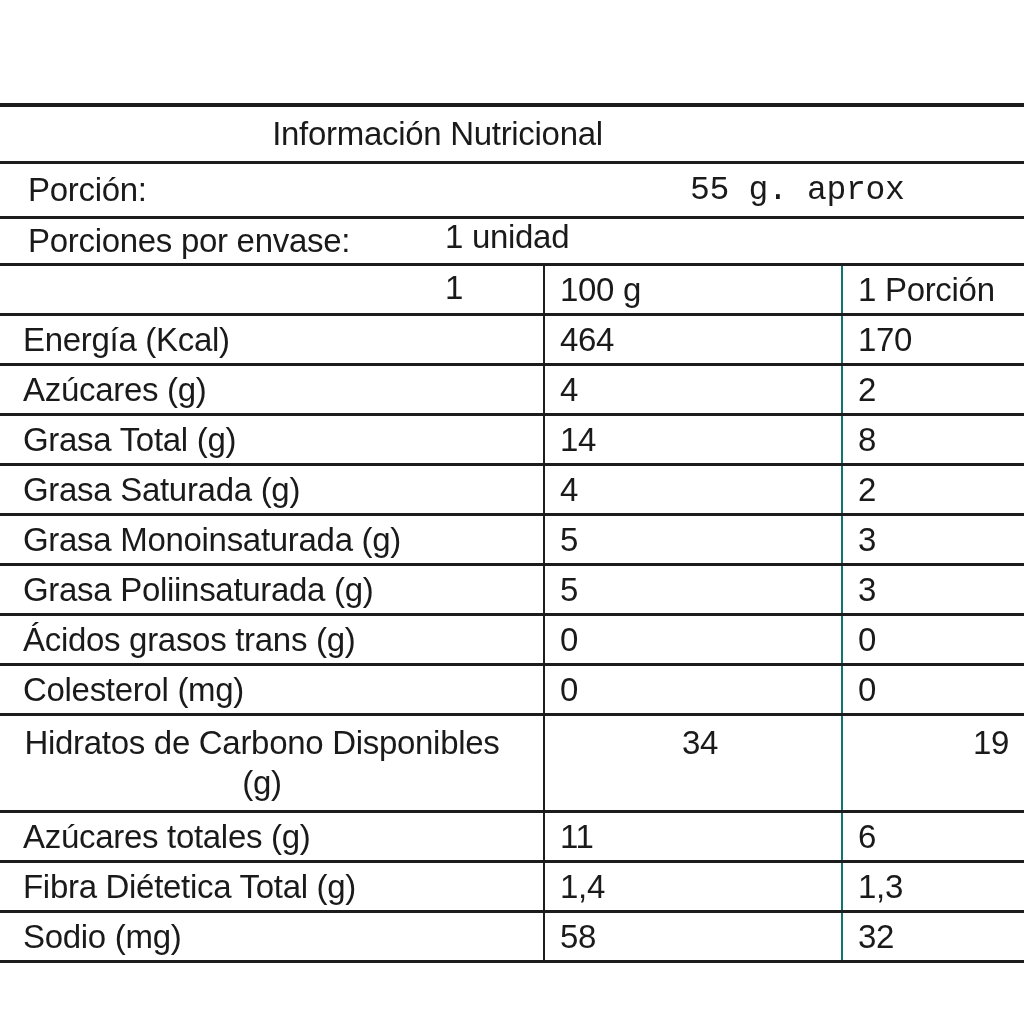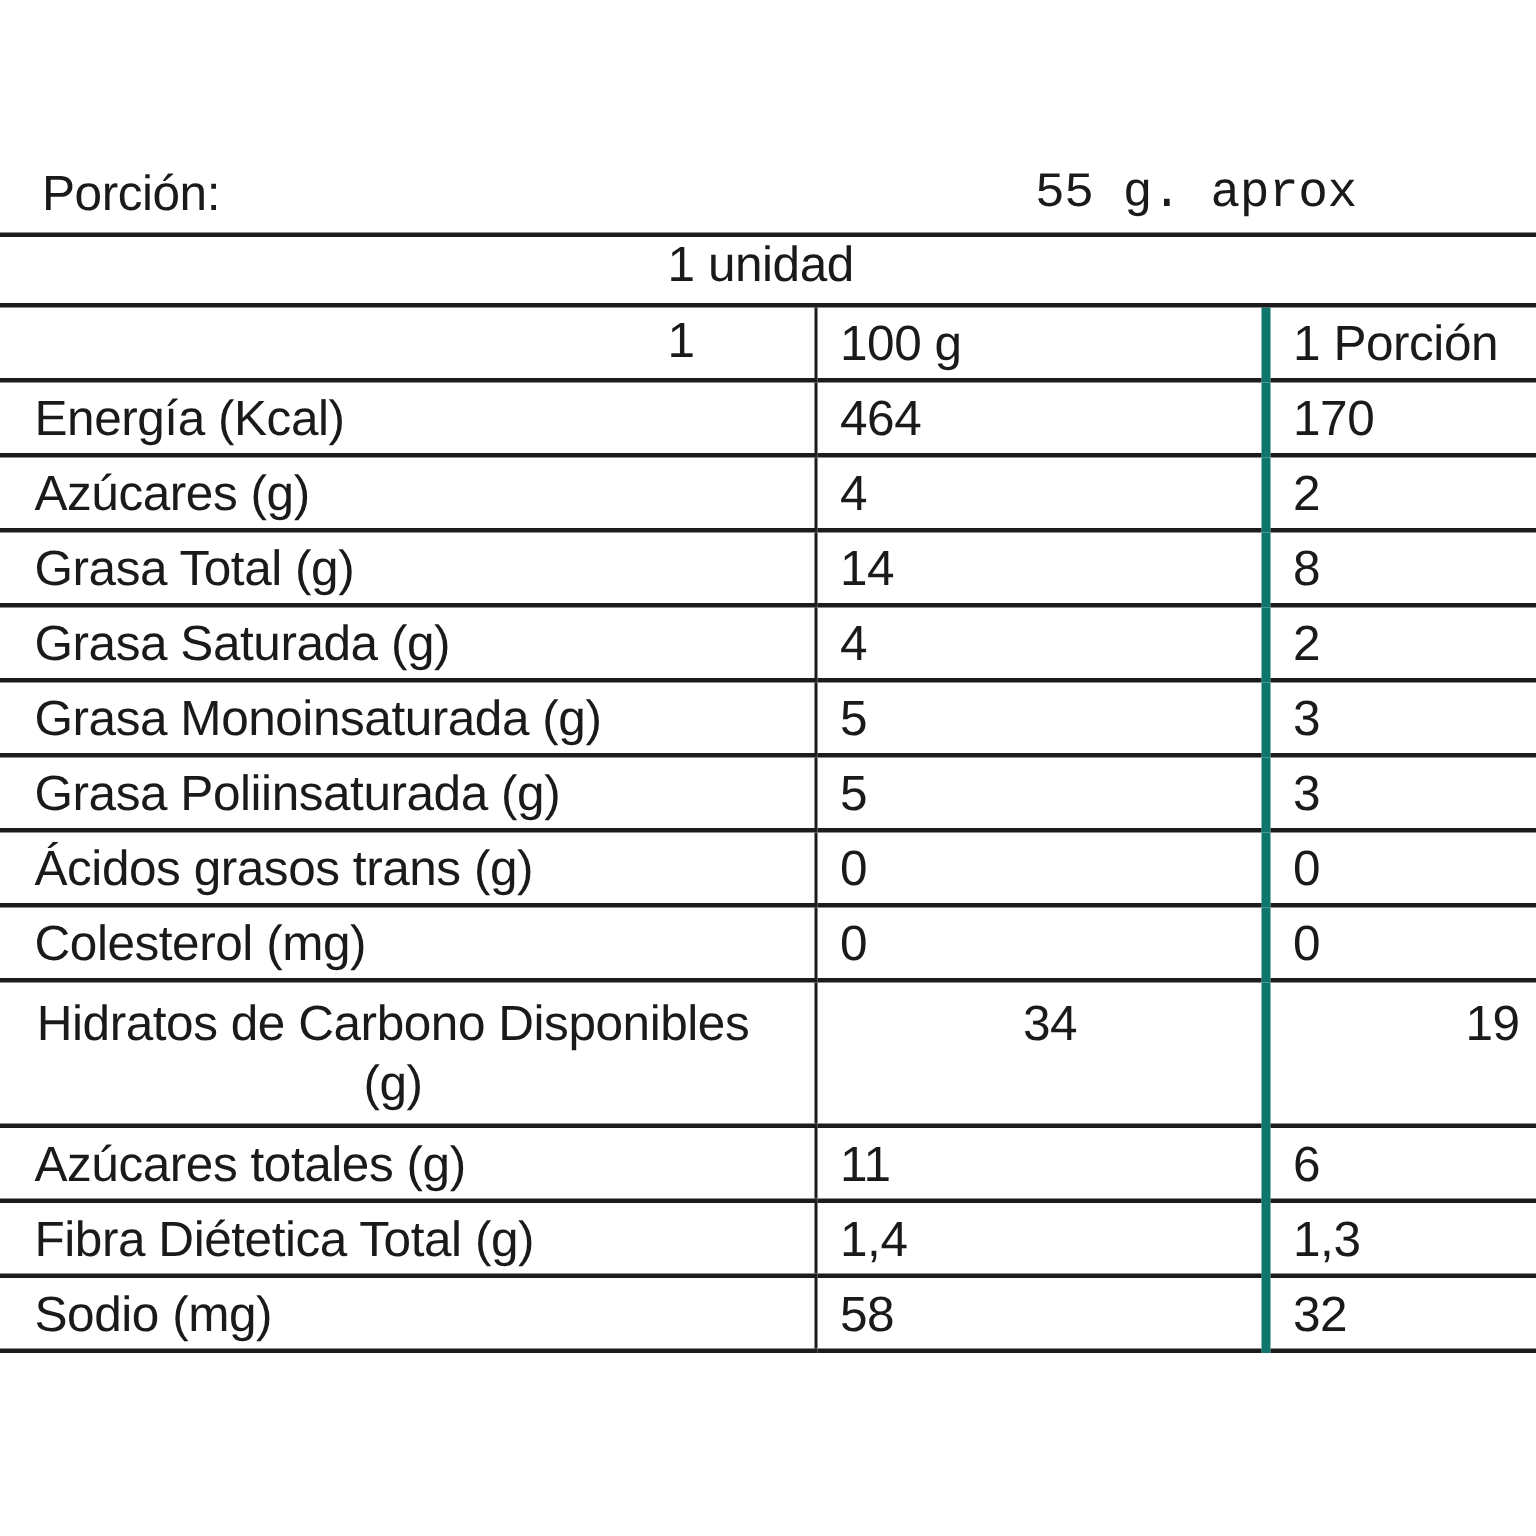--- a/index.html
+++ b/index.html
@@ -64,47 +64,51 @@
   }
   table.grid td.c1 {
     width: 478px;
     padding-left: 23px;
     padding-right: 42px;  
     border-right: 2px solid #1c1c1c;
   }
   table.grid td.c2 {
     width: 280px;
     padding-left: 15px;
-    border-right: 6px solid #0f766e;
+    border-right: 2px solid #0f766e;
     margin-left: 43px;
   }
   table.grid td.c3 {
     width: 266px;
     padding-left: 15px;
   }
   table.grid tr.multiline td {
     vertical-align: top;
     padding-top: 7px;
     padding-bottom: 7px;
     text-align: center;
   }
 </style>
 </head>
 <body>
 
 <div class="sheet">
 
+  <div class="title-row">
+    <div class="title-text">Información Nutricional</div>
+  </div>
 
   <div class="serving-row">
     <span class="head-label">Porción:</span>
     <span class="tabstop-1">1 unidad</span>
     <span class="tabstop-2">55 g. aprox</span>
   </div>
 
   <div class="servings-row">
+    <span class="head-label">Porciones por envase:</span>
     <span class="tabstop-1">1</span>
   </div>
 
   <table class="grid">
     <tbody>
       <tr>
         <td class="c1"></td>
         <td class="c2">100 g</td>
         <td class="c3">1 Porción</td>
       </tr>

